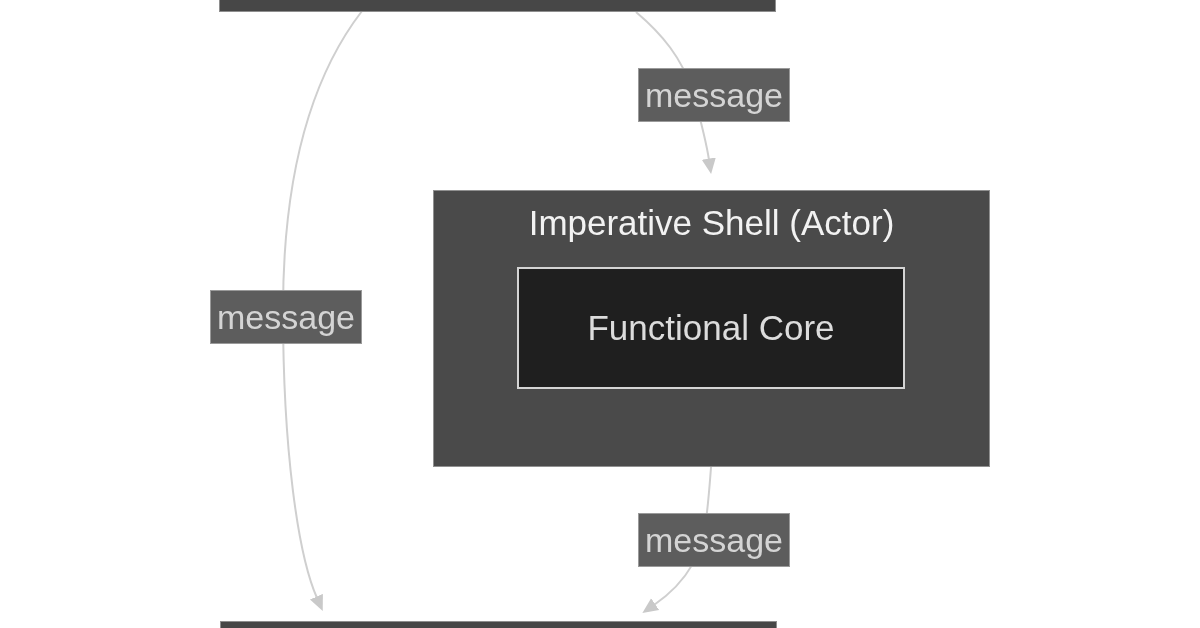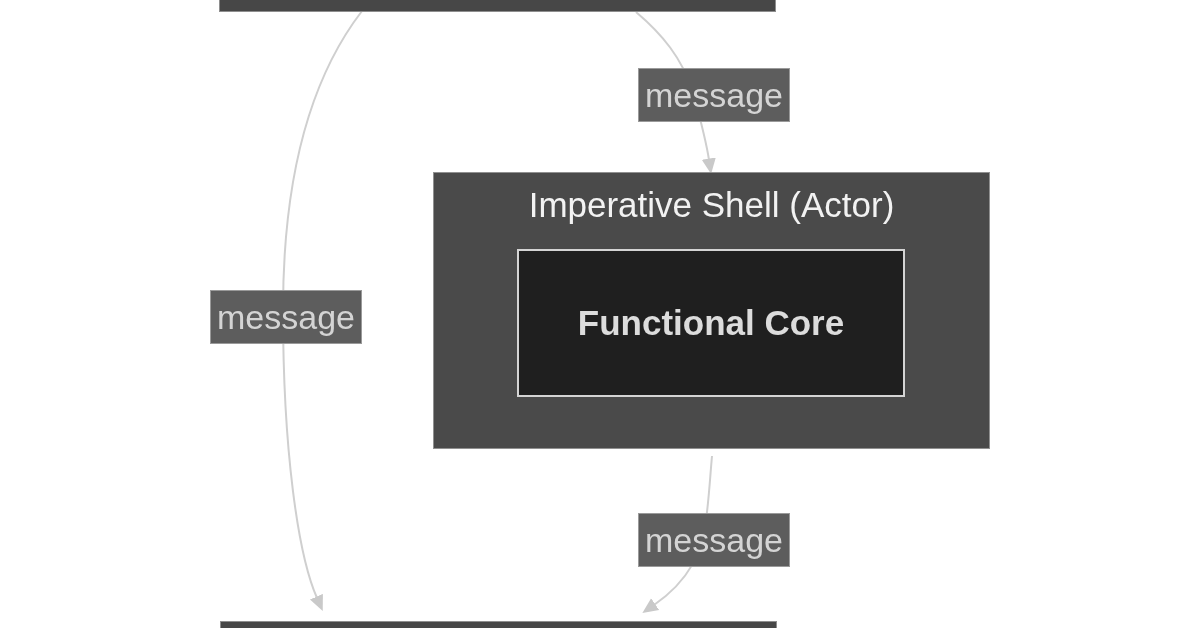--- a/index.html
+++ b/index.html
@@ -31,44 +31,43 @@
     box-sizing: border-box;
     z-index: 2;
   }
   .boundary-bar {
     background: #474747;
     border: 1px solid #8e8e8e;
   }
   .bar-top   { left: 219px; top: -22px; width: 557px; height: 34px; }
   .bar-bottom{ left: 220px; top: 621px; width: 557px; height: 30px; }
   .shell-box {
-    left: 433px; top: 172px;
+    left: 433px; top: 190px;
     width: 557px; height: 277px;
     background: #4a4a4a;
     border: 1px solid #909090;
   }
   .shell-title {
     margin-top: 11px;
     text-align: center;
     font-size: 35px;
     line-height: 41px;
     color: #f2f2f2;
     white-space: nowrap;
   }
   .core-box {
     position: absolute;
     left: 83px; top: 76px;
-    width: 388px; height: 148px;
+    width: 388px; height: 122px;
     box-sizing: border-box;
     background: #1f1f1f;
     border: 2px solid #d4d4d4;
     display: flex;
     align-items: center;
     justify-content: center;
-    font-weight: bold;
   }
   .core-label {
     font-size: 35px;
     color: #dcdcdc;
     white-space: nowrap;
   }
   .msg-label {
     position: absolute;
     width: 152px;
     height: 54px;

